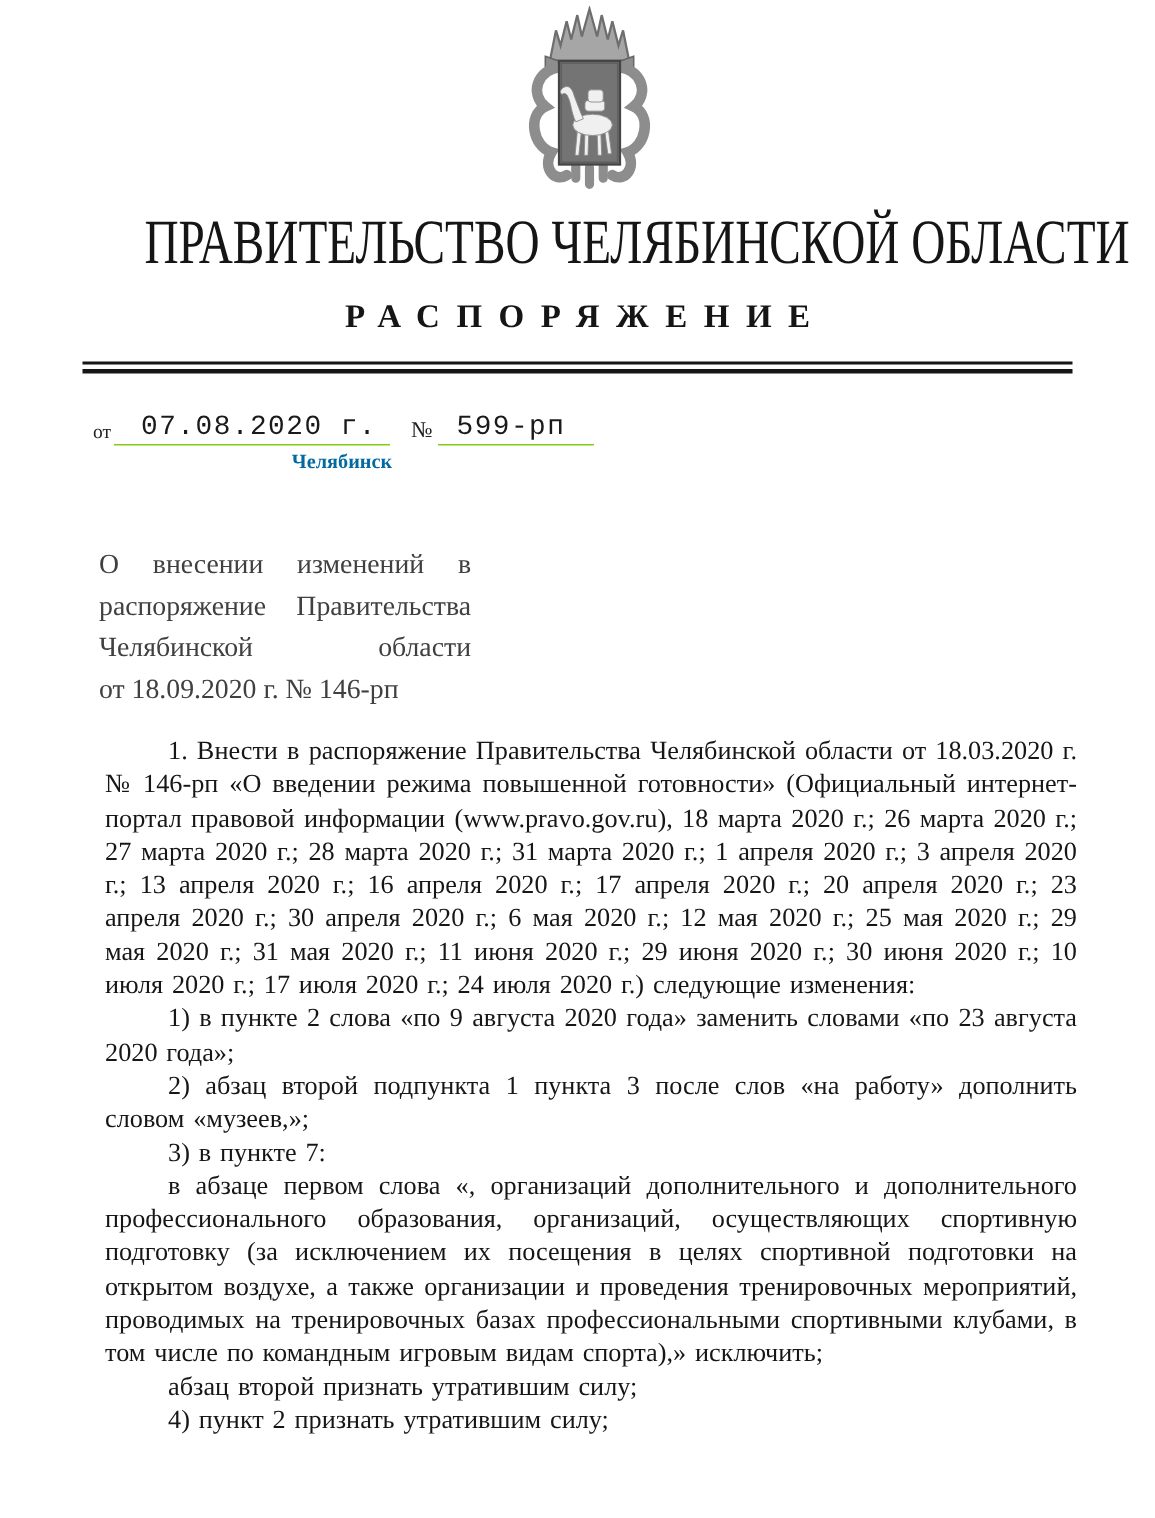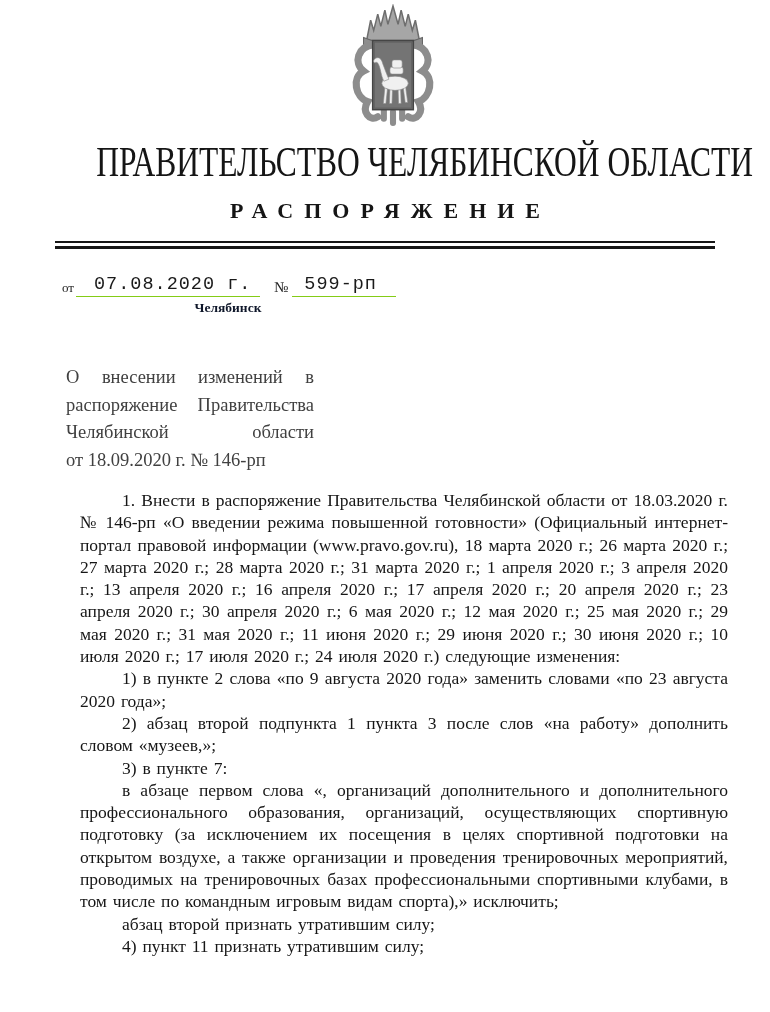--- a/index.html
+++ b/index.html
@@ -33,30 +33,30 @@
   .fill {
     border-bottom:1px solid #84cc16;
     font-family:"Liberation Mono", monospace;
     font-size:18.5px; letter-spacing:1px; color:#1a1a1a;
     line-height:22px;
   }
   .date-fill { width:166px; padding-left:18px; margin-left:2px; }
   .num-fill  { width:92px;  padding-left:12px; margin-left:4px; }
   .city {
     position:absolute; top:300px; left:158px; width:140px;
-    text-align:center; font-size:13.5px; font-weight:bold; color:#0f172a;
+    text-align:center; font-size:13.5px; font-weight:bold; color:#0369a1;
   }
   .subject {
     position:absolute; top:364px; left:66px; width:248px;
     font-size:18.5px; line-height:27.5px; color:#404040;
   }
   .subject .s-line { white-space:nowrap; }
   .subject .just { text-align:justify; text-align-last:justify; white-space:normal; }
   .body-text {
-    position:absolute; top:489px; left:80px; width:648px;
+    position:absolute; top:489px; left:70px; width:648px;
     font-size:17.5px; line-height:22.3px; text-align:justify;
     color:#161616; word-spacing:1.5px;
   }
   .body-text p { margin:0; text-indent:42px; }
 </style>
 </head>
 <body>
 
 <div class="page">
 
@@ -112,16 +112,16 @@
     <div class="s-line">от 18.09.2020 г. № 146-рп</div>
   </div>
 
   <div class="body-text">
     <p>1. Внести в распоряжение Правительства Челябинской области от 18.03.2020 г. № 146-рп «О введении режима повышенной готовности» (Официальный интернет-портал правовой информации (www.pravo.gov.ru), 18 марта 2020 г.; 26 марта 2020 г.; 27 марта 2020 г.; 28 марта 2020 г.; 31 марта 2020 г.; 1 апреля 2020 г.; 3 апреля 2020 г.; 13 апреля 2020 г.; 16 апреля 2020 г.; 17 апреля 2020 г.; 20 апреля 2020 г.; 23 апреля 2020 г.; 30 апреля 2020 г.; 6 мая 2020 г.; 12 мая 2020 г.; 25 мая 2020 г.; 29 мая 2020 г.; 31 мая 2020 г.; 11 июня 2020 г.; 29 июня 2020 г.; 30 июня 2020 г.; 10 июля 2020 г.; 17 июля 2020 г.; 24 июля 2020 г.) следующие изменения:</p>
     <p>1) в пункте 2 слова «по 9 августа 2020 года» заменить словами «по 23 августа 2020 года»;</p>
     <p>2) абзац второй подпункта 1 пункта 3 после слов «на работу» дополнить словом «музеев,»;</p>
     <p>3) в пункте 7:</p>
     <p>в абзаце первом слова «, организаций дополнительного и дополнительного профессионального образования, организаций, осуществляющих спортивную подготовку (за исключением их посещения в целях спортивной подготовки на открытом воздухе, а также организации и проведения тренировочных мероприятий, проводимых на тренировочных базах профессиональными спортивными клубами, в том числе по командным игровым видам спорта),» исключить;</p>
     <p>абзац второй признать утратившим силу;</p>
-    <p>4) пункт 11 признать утратившим силу;</p>
+    <p>4) пункт 2 признать утратившим силу;</p>
   </div>
 
 </div>
 
 </body></html>

